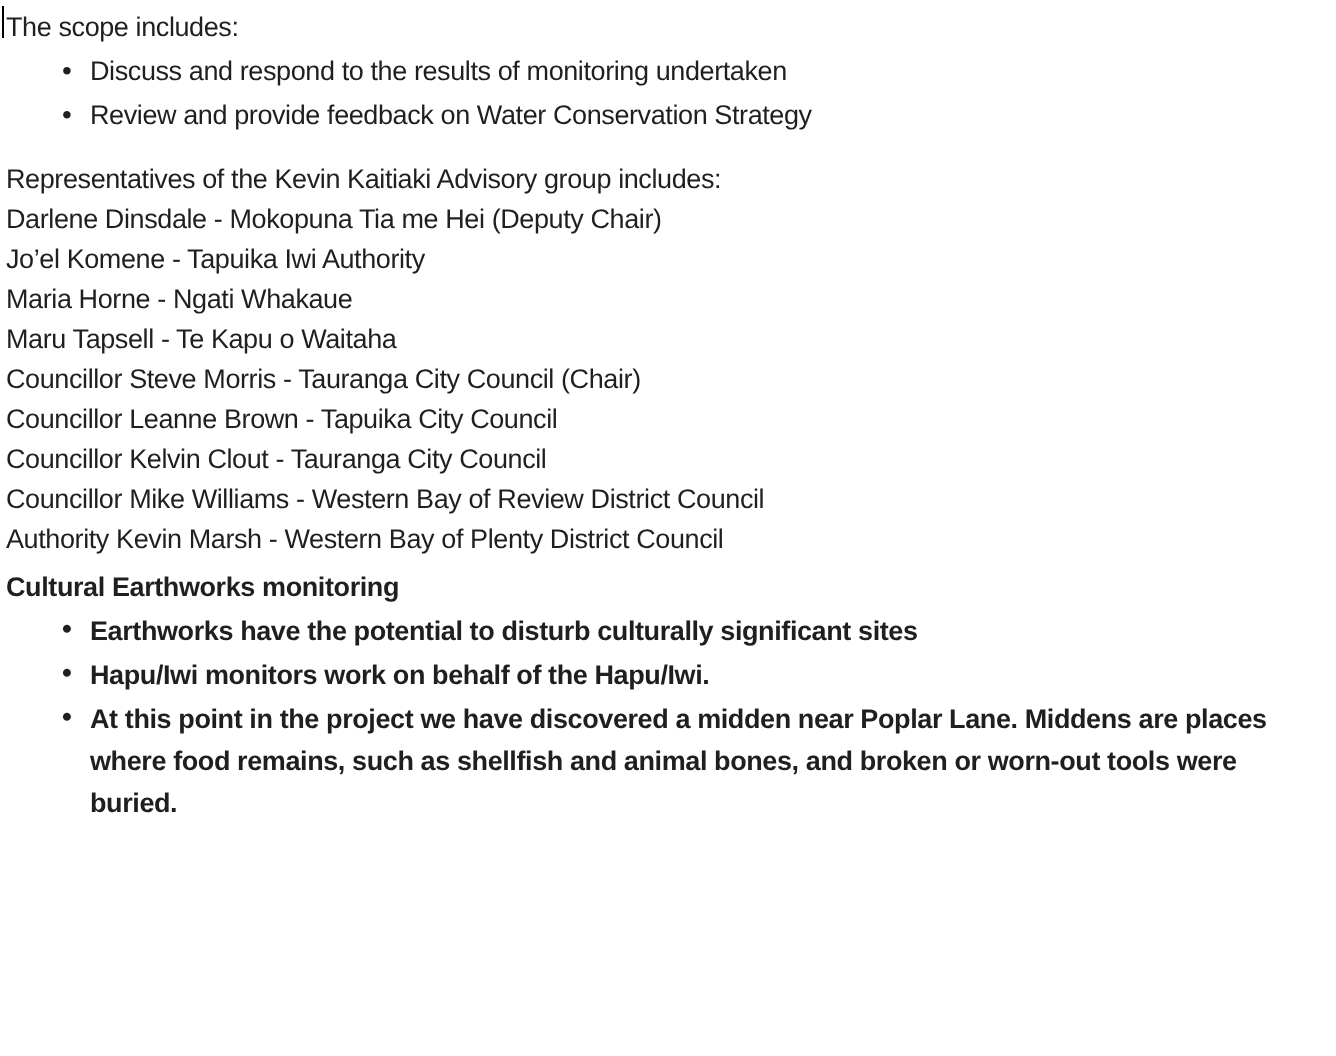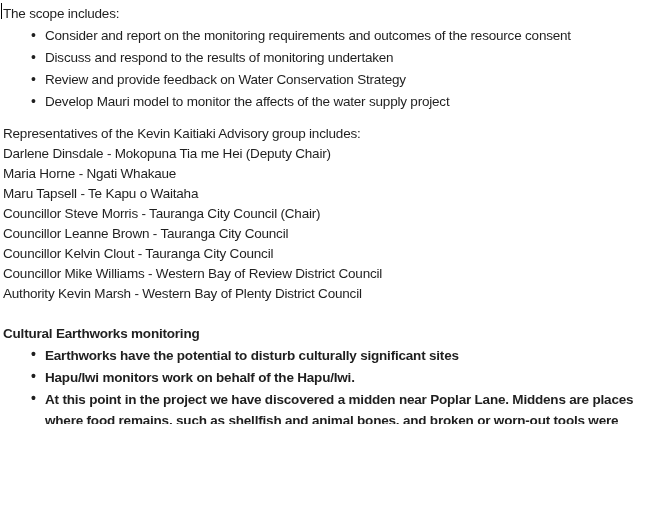--- a/index.html
+++ b/index.html
@@ -53,21 +53,21 @@
     position: absolute;
     left: 28px;
     top: -1px;
     font-size: 14px;
   }
   .members p {
     line-height: 20px;
   }
   .gap-before-reps   { margin-top: 12px; }
   .gap-before-note   { margin-top: 13px; }
-  .gap-before-head   { margin-top: 20px; }
+  .gap-before-head   { margin-top: 4px; }
   .bold-heading {
     font-weight: 700;
   }
   .cultural-bullets {
     margin-top: 1px;
   }
   .cultural-bullets li {
     line-height: 21px;
     margin-bottom: 1px;
     padding-right: 2px;
@@ -77,34 +77,33 @@
 </head>
 <body>
 
 <div class="page">
 
   <div class="caret"></div>
 
   <p>The scope includes:</p>
 
   <ul class="scope-bullets">
-    <li>Consider and report on the monitoring requirements and outcomes of the resource consent</li>
     <li>Discuss and respond to the results of monitoring undertaken</li>
     <li>Review and provide feedback on Water Conservation Strategy</li>
-    <li>Develop Mauri model to monitor the affects of the water supply project</li>
   </ul>
 
   <p class="gap-before-reps">Representatives of the Kevin Kaitiaki Advisory group includes:</p>
 
   <div class="members">
     <p>Darlene Dinsdale - Mokopuna Tia me Hei (Deputy Chair)</p>
+    <p>Jo’el Komene - Tapuika Iwi Authority</p>
     <p>Maria Horne - Ngati Whakaue</p>
     <p>Maru Tapsell - Te Kapu o Waitaha</p>
     <p>Councillor Steve Morris - Tauranga City Council (Chair)</p>
-    <p>Councillor Leanne Brown - Tauranga City Council</p>
+    <p>Councillor Leanne Brown - Tapuika City Council</p>
     <p>Councillor Kelvin Clout - Tauranga City Council</p>
     <p>Councillor Mike Williams - Western Bay of Review District Council</p>
     <p>Authority Kevin Marsh - Western Bay of Plenty District Council</p>
   </div>
 
 
   <p class="gap-before-head bold-heading">Cultural Earthworks monitoring</p>
 
   <ul class="cultural-bullets">
     <li>Earthworks have the potential to disturb culturally significant sites</li>

